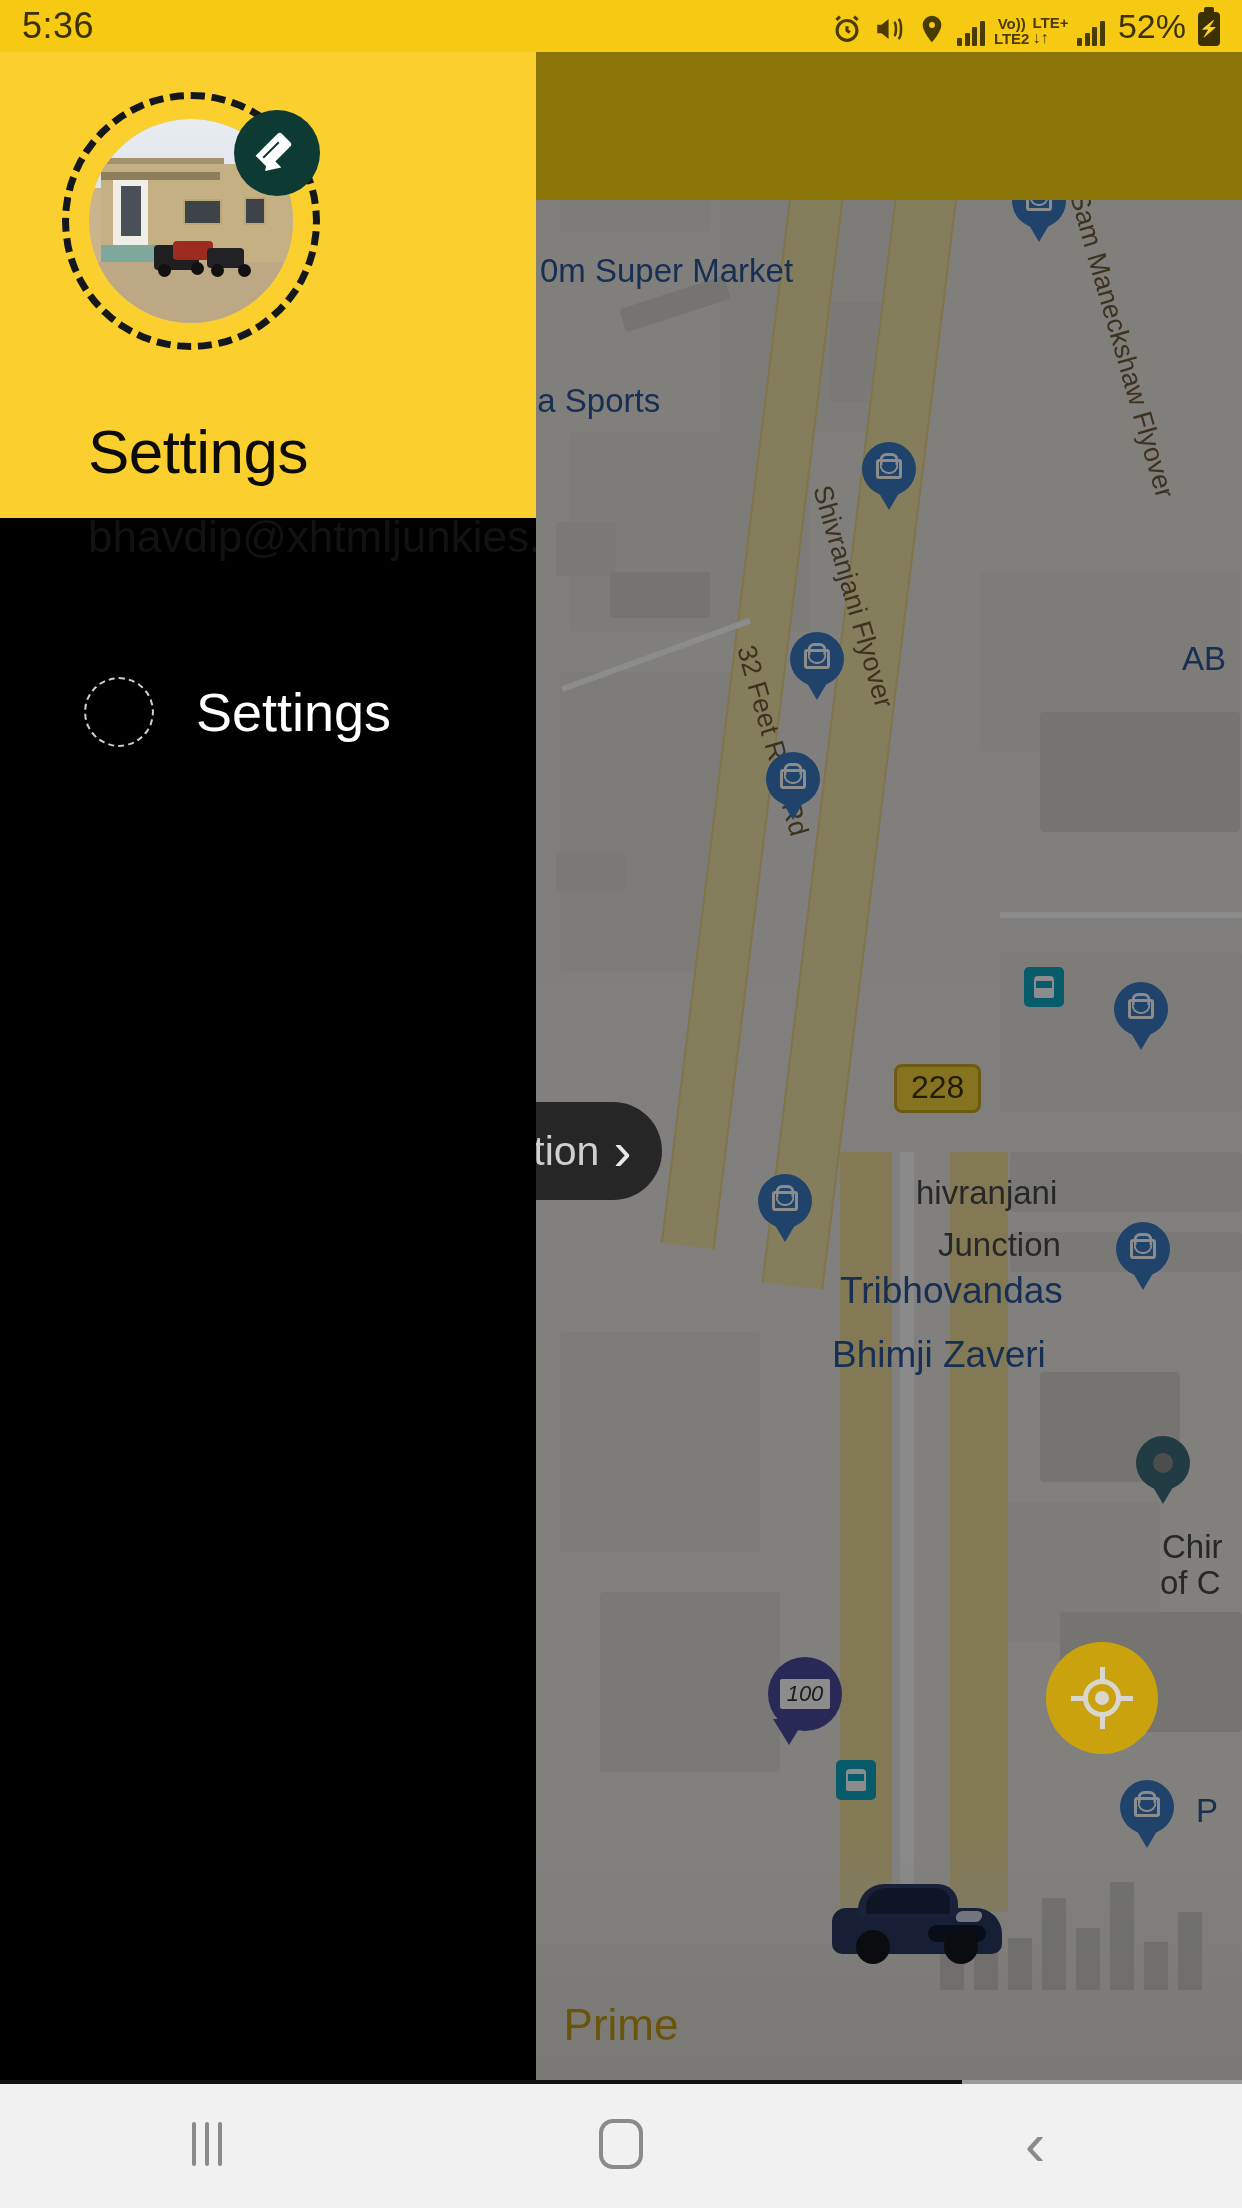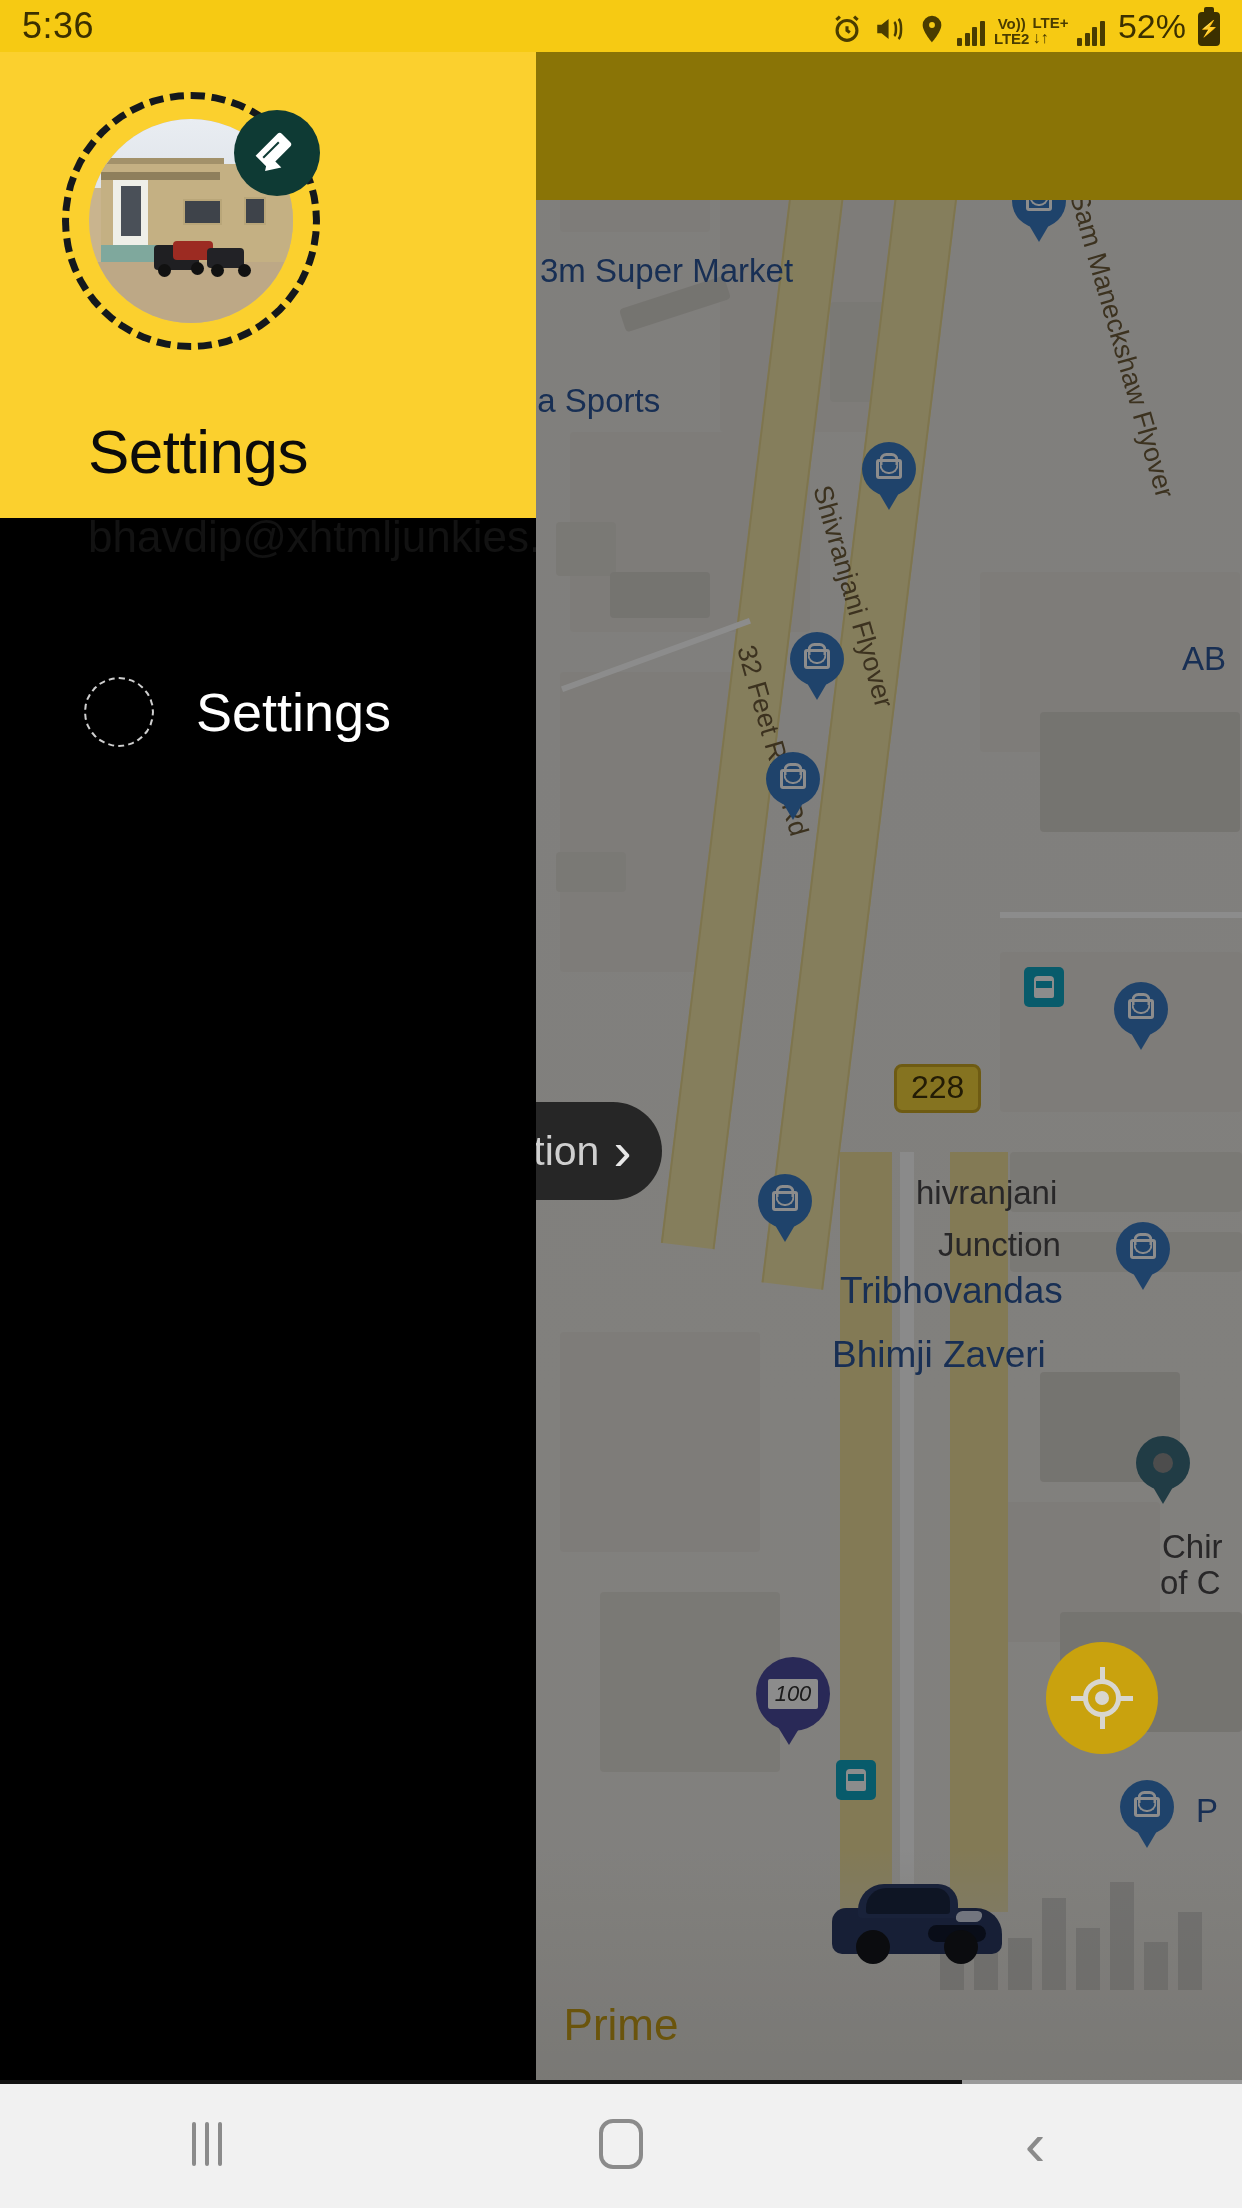--- a/index.html
+++ b/index.html
@@ -74,21 +74,21 @@
   .pin .bag:before{ content:""; position:absolute; top:-9px; left:50%; transform:translateX(-50%);
     width:13px; height:9px; border:3px solid #fff; border-bottom:none; border-radius:7px 7px 0 0;}
   .pin .bag:after{ content:""; position:absolute; bottom:2px; left:50%; transform:translateX(-50%);
     width:15px; height:7px; border:2px solid #fff; border-top:none; border-radius:0 0 9px 9px;}
 
   .pin-teal .head{ background:#3C6E7F; }
   .pin-teal .tail{ border-top-color:#3C6E7F; }
   .pin-teal .hole{ width:20px;height:20px;border-radius:50%;background:#8d8d8d; }
 
   .pin-purple{ position:absolute; width:74px; height:88px; }
-  .pin-purple .head{ position:absolute; top:0;left:4px;width:74px;height:74px;border-radius:50%;
+  .pin-purple .head{ position:absolute; top:0;left:16px;width:74px;height:74px;border-radius:50%;
      background:#4C4C9E; display:flex; align-items:center; justify-content:center;}
   .pin-purple .tail{ position:absolute; bottom:0; left:50%; transform:translateX(-50%);
      width:0;height:0;border-left:16px solid transparent;border-right:16px solid transparent;border-top:26px solid #4C4C9E;}
   .pin-purple .lbl{ background:#fff; color:#333; font-size:22px; padding:2px 7px; border-radius:2px; }
 
   .bus-ic{ position:absolute; width:40px; height:40px; background:#0FA6C4; border-radius:5px;
      display:flex; align-items:center; justify-content:center; }
   .bus-ic .b{ width:20px; height:22px; background:#fff; border-radius:4px 4px 2px 2px; position:relative;}
   .bus-ic .b:after{ content:""; position:absolute; left:2px; right:2px; top:5px; height:7px; background:#0FA6C4;}
 
@@ -348,21 +348,21 @@
         <span class="tail"></span>
       </div>
 
       <div class="pin-purple" style="left:752px; top:1605px;">
         <span class="head">
           <i class="lbl">100</i>
         </span>
         <span class="tail"></span>
       </div>
 
-      <div class="poi-label" style="left:540px; top:200px;">3m Super Market</div>
+      <div class="poi-label" style="left:540px; top:200px;">0m Super Market</div>
       <div class="poi-label" style="left:530px; top:330px;">ia Sports</div>
       <div class="poi-label" style="left:1182px; top:588px;">AB</div>
       <div class="poi-label grey" style="left:916px; top:1122px;">hivranjani</div>
       <div class="poi-label grey" style="left:938px; top:1174px;">Junction</div>
       <div class="poi-label big" style="left:840px; top:1218px;">Tribhovandas</div>
       <div class="poi-label big" style="left:832px; top:1282px;">Bhimji Zaveri</div>
       <div class="poi-label grey" style="left:1162px; top:1476px;">Chir</div>
       <div class="poi-label grey" style="left:1160px; top:1512px;">of C</div>
       <div class="poi-label" style="left:1196px; top:1740px;">P</div>
 

